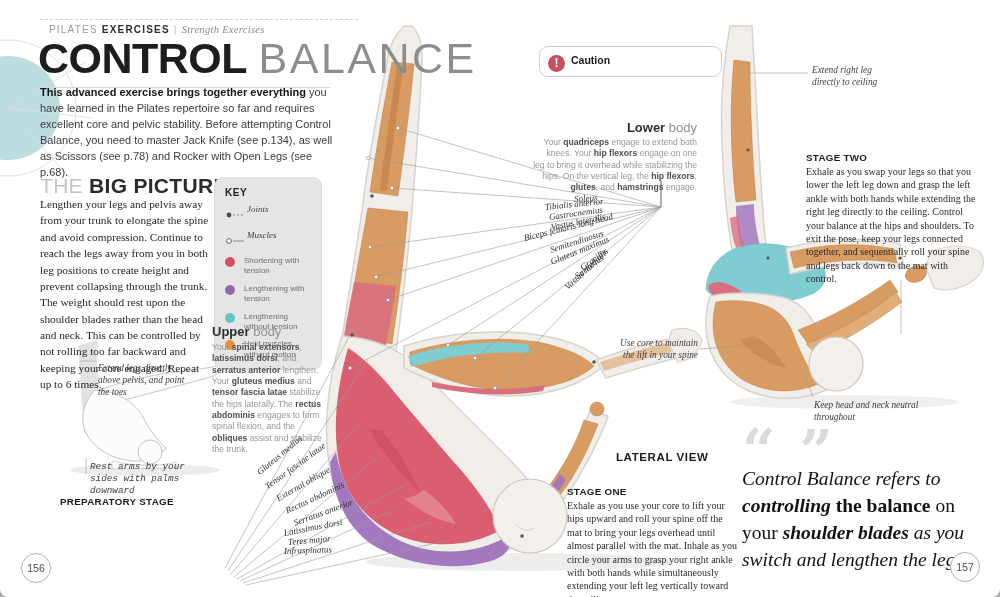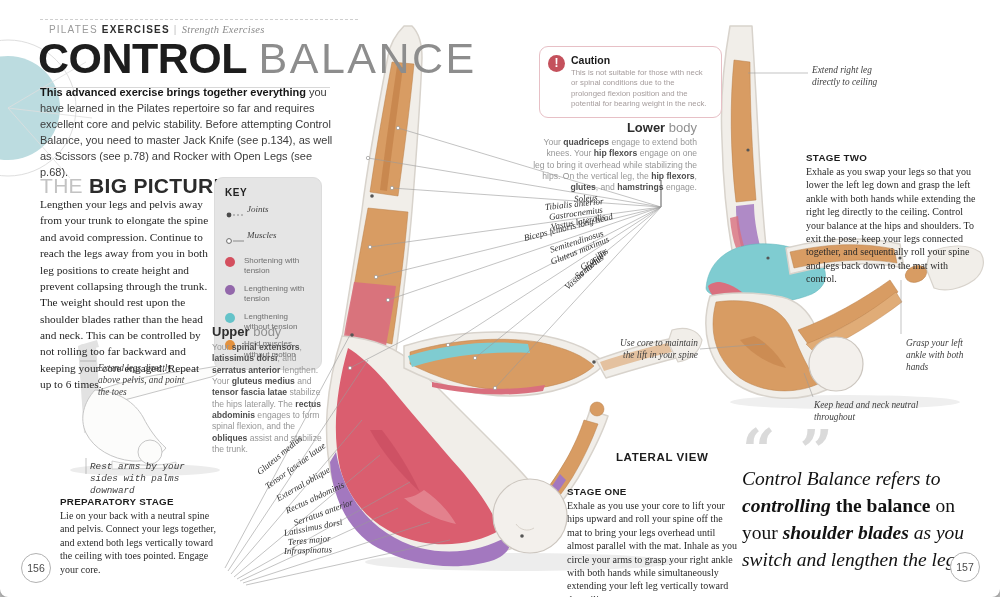--- a/index.html
+++ b/index.html
@@ -276,21 +276,20 @@
   <div class="abs" style="left:212px;top:324px;width:116px;">
     <div class="ub-head">
       <span class="h-b">Upper</span><span class="h-l"> body</span>
     </div>
     <p class="muted" style="margin:3px 0 0 0;"><span>Your </span><span class="seg-b">spinal extensors</span><span>, </span><span class="seg-b">latissimus dorsi</span><span>, and </span><span class="seg-b">serratus anterior</span><span> lengthen. Your </span><span class="seg-b">gluteus medius</span><span> and </span><span class="seg-b">tensor fascia latae</span><span> stabilize the hips laterally. The </span><span class="seg-b">rectus abdominis</span><span> engages to form spinal flexion, and the </span><span class="seg-b">obliques</span><span> assist and stabilize the trunk.</span></p>
   </div>
 
   <div class="abs caution" style="left:539px;top:46px;width:140px;">
     <span class="ct-icon">!</span>
     <div class="ct-title">Caution</div>
-    <div class="ct-body">This is not suitable for those with neck or spinal conditions due to the prolonged flexion position and the potential for bearing weight in the neck.</div>
   </div>
 
   <div class="abs" style="left:533px;top:120px;width:164px;text-align:right;">
     <div class="ub-head">
       <span class="h-b">Lower</span><span class="h-l"> body</span>
     </div>
     <p class="muted" style="margin:2px 0 0 0;"><span>Your </span><span class="seg-b">quadriceps</span><span> engage to extend both knees. Your </span><span class="seg-b">hip flexors</span><span> engage on one leg to bring it overhead while stabilizing the hips. On the vertical leg, the </span><span class="seg-b">hip flexors</span><span>, </span><span class="seg-b">glutes</span><span>, and </span><span class="seg-b">hamstrings</span><span> engage.</span></p>
   </div>
 
   <div class="mlab" style="left:574px;top:194px;transform:rotate(-4deg);">Soleus</div>
@@ -310,26 +309,24 @@
   <div class="mlab" style="left:286px;top:506px;transform:rotate(-25deg);">Rectus abdominis</div>
   <div class="mlab" style="left:294px;top:518px;transform:rotate(-20deg);">Serratus anterior</div>
   <div class="mlab" style="left:284px;top:528px;transform:rotate(-11deg);">Latissimus dorsi</div>
   <div class="mlab" style="left:288px;top:537px;transform:rotate(-5deg);">Teres major</div>
   <div class="mlab" style="left:284px;top:546px;transform:rotate(-2deg);">Infraspinatus</div>
 
   <div class="abs anno" style="left:98px;top:362px;width:88px;">Extend legs directly above pelvis, and point the toes</div>
   <div class="abs anno" style="left:90px;top:461px;width:100px;font-family:Liberation Mono, monospace;">Rest arms by your sides with palms downward</div>
   <div class="abs anno" style="left:812px;top:64px;width:80px;">Extend right leg directly to ceiling</div>
   <div class="abs anno" style="left:608px;top:337px;width:90px;text-align:right;">Use core to maintain the lift in your spine</div>
-  <div class="abs anno" style="left:906px;top:337px;width:68px;">Grasp your left ankle with both hands</div>
   <div class="abs anno" style="left:814px;top:399px;width:110px;">Keep head and neck neutral throughout</div>
 
   <div class="abs" style="left:60px;top:496px;width:165px;">
     <div class="st-head">PREPARATORY STAGE</div>
-    <p class="st-body" style="margin:0;">Lie on your back with a neutral spine and pelvis. Connect your legs together, and extend both legs vertically toward the ceiling with toes pointed. Engage your core.</p>
   </div>
 
   <div class="abs" style="left:806px;top:152px;width:172px;">
     <div class="st-head">STAGE TWO</div>
     <p class="st-body" style="margin:0;">Exhale as you swap your legs so that you lower the left leg down and grasp the left ankle with both hands while extending the right leg directly to the ceiling. Control your balance at the hips and shoulders. To exit the pose, keep your legs connected together, and sequentially roll your spine and legs back down to the mat with control.</p>
   </div>
 
   <div class="abs lview" style="left:616px;top:451px;">LATERAL VIEW</div>
 
   <div class="abs" style="left:567px;top:486px;width:172px;">

